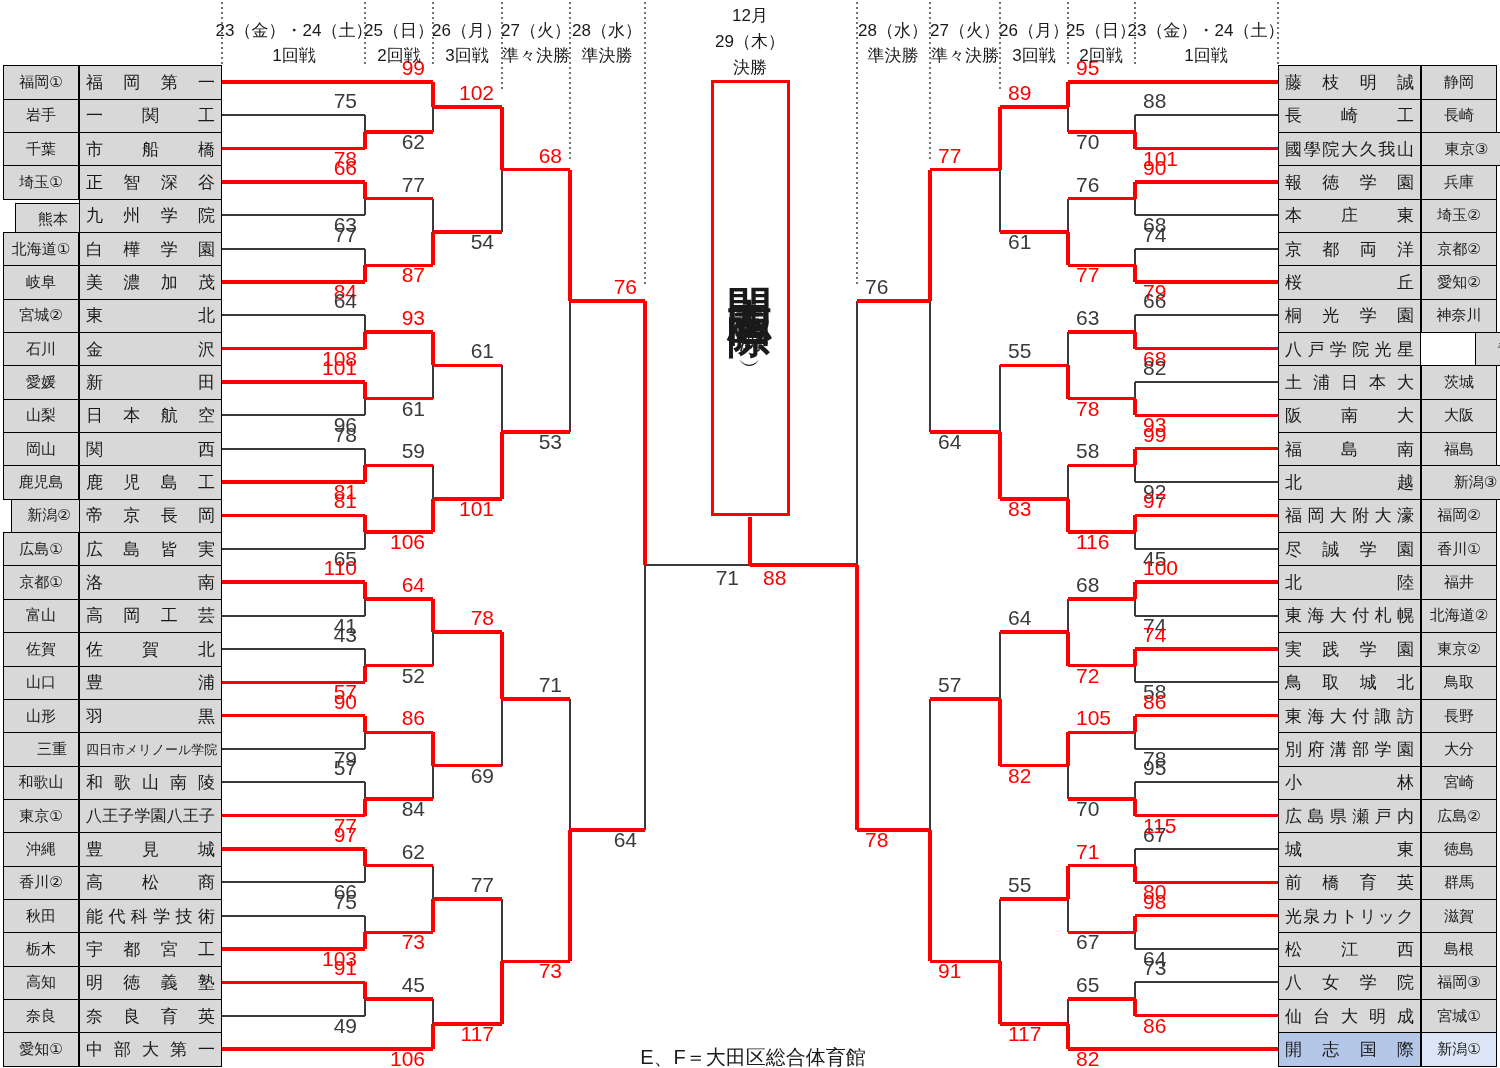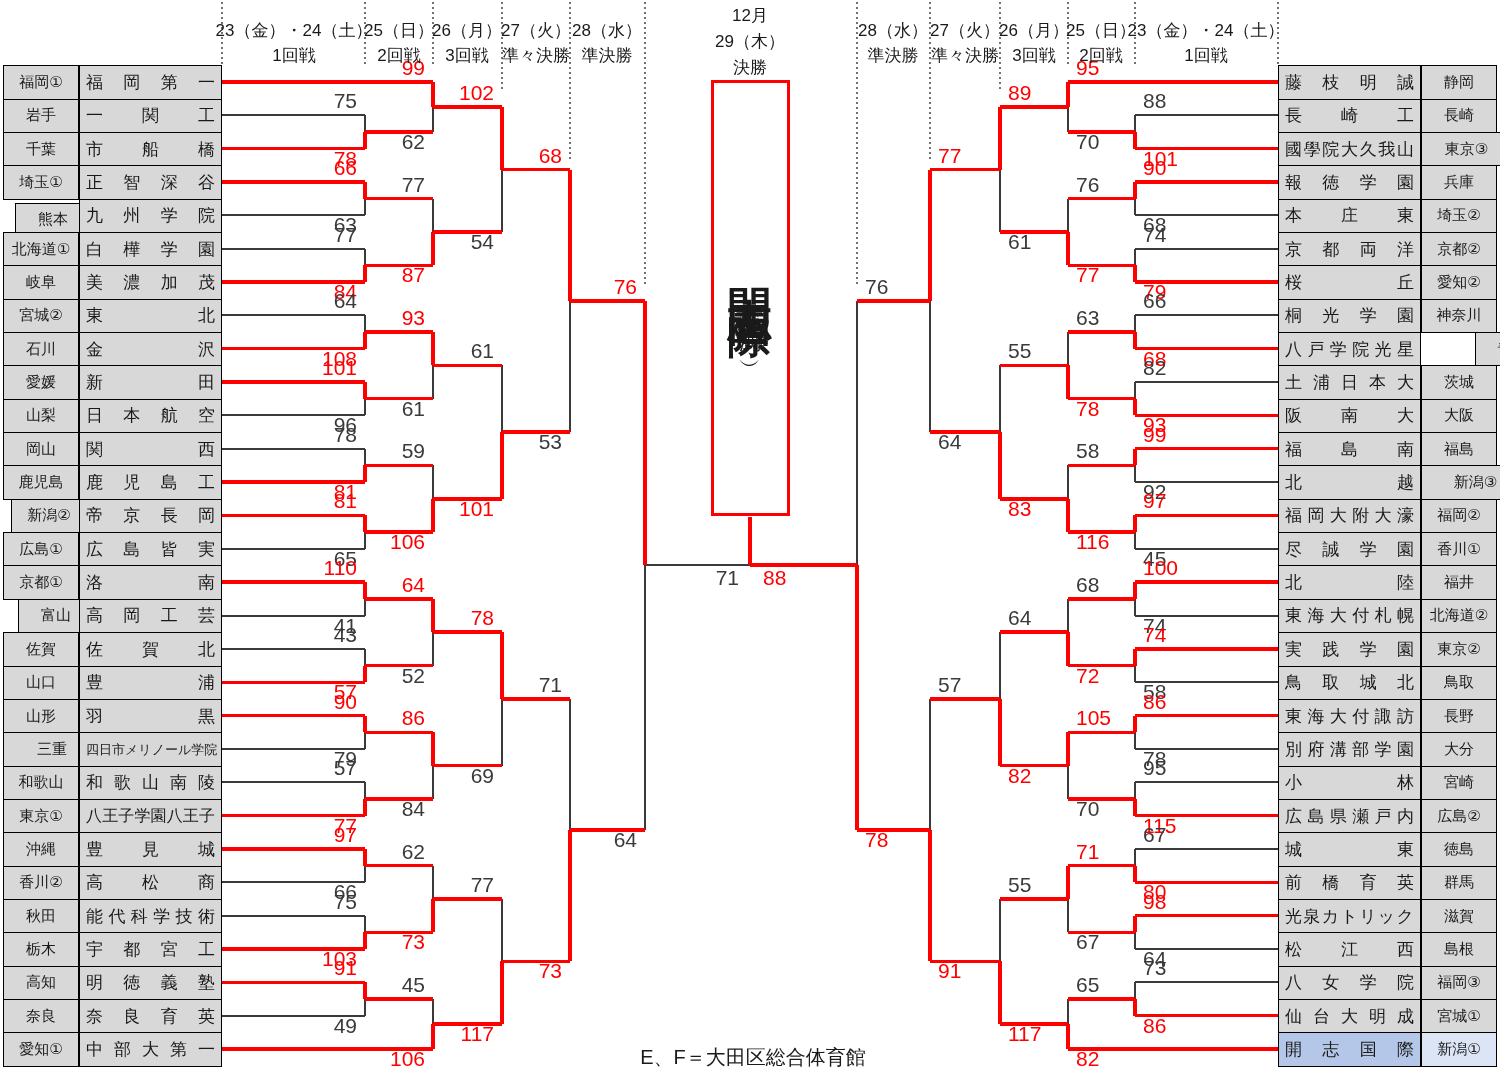--- a/index.html
+++ b/index.html
@@ -524,21 +524,21 @@
           <span>実</span>
         </div>
       </div>
       <div class="cell pref" style="left: 3px; top: 565.475px; width: 76px; height: 34.345px;">京都①</div>
       <div class="cell " style="left: 79px; top: 565.475px; width: 143px; height: 34.345px;">
         <div class="team-inner" style="font-size: 17px;">
           <span>洛</span>
           <span>南</span>
         </div>
       </div>
-      <div class="cell pref" style="left: 18px; top: 598.82px; width: 76px; height: 34.345px;">富山</div>
+      <div class="cell pref" style="left: 3px; top: 598.82px; width: 76px; height: 34.345px;">富山</div>
       <div class="cell " style="left: 79px; top: 598.82px; width: 143px; height: 34.345px;">
         <div class="team-inner" style="font-size: 17px;">
           <span>高</span>
           <span>岡</span>
           <span>工</span>
           <span>芸</span>
         </div>
       </div>
       <div class="cell pref" style="left: 3px; top: 632.165px; width: 76px; height: 34.345px;">佐賀</div>
       <div class="cell " style="left: 79px; top: 632.165px; width: 143px; height: 34.345px;">

